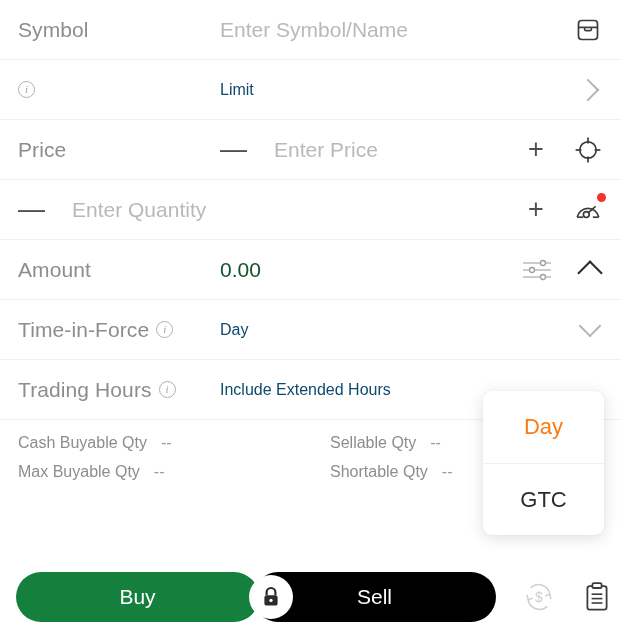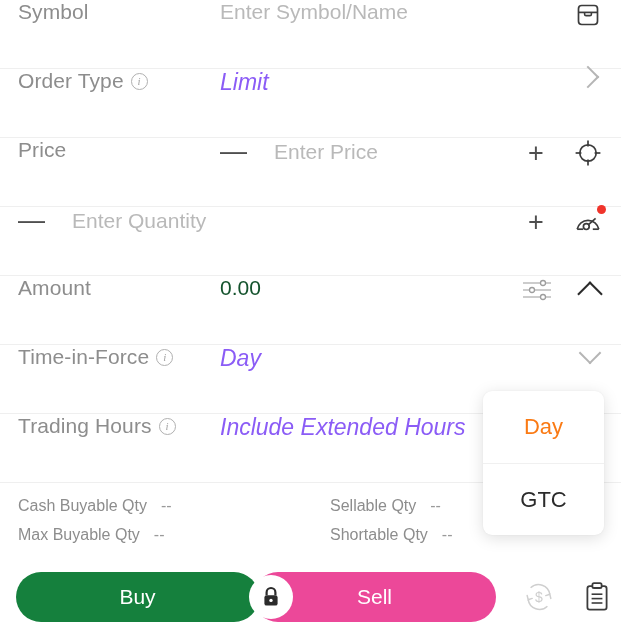--- a/index.html
+++ b/index.html
@@ -12,22 +12,22 @@
   #app {
     position: relative;
     width: 621px; height: 641px;
     background: #ffffff;
   }
 
   
   .row {
     position: relative;
     display: flex;
-    align-items: flex-start;
-    height: 69px;
+    align-items: center;
+    height: 60px;
     padding: 0 18px;
     border-bottom: 1px solid #efefef;
   }
   .row-label {
     display: flex;
     align-items: center;
     gap: 7px;
     width: 202px;
     flex: 0 0 202px;
     font-size: 21px;
@@ -42,24 +42,23 @@
     min-width: 0;
   }
   .row-right {
     display: flex;
     align-items: center;
     gap: 22px;
     flex: 0 0 auto;
   }
 
   .value-strong {
-    font-size: 23px;
-    color: #8b5cf6;
+    font-size: 16px;
+    color: #0c4a6e;
     white-space: nowrap;
-    font-style: italic;
   }
   .value-medium {
     font-size: 21px;
     color: #14532d;
     white-space: nowrap;
   }
   .placeholder {
     font-size: 21px;
     color: #b9b9b9;
     white-space: nowrap;
@@ -171,21 +170,21 @@
     border: none;
     color: #ffffff;
     font-size: 21px;
     font-family: "Liberation Sans", sans-serif;
     display: flex;
     align-items: center;
     justify-content: center;
     cursor: pointer;
   }
   .btn-buy  { width: 243px; background: #15803d; }
-  .btn-sell { width: 243px; background: #ec4899; margin-left: -6px; }
+  .btn-sell { width: 243px; background: #000000; margin-left: -6px; }
   .lock-badge {
     position: absolute;
     left: 233px;
     top: 50%;
     transform: translateY(-50%);
     width: 44px; height: 44px;
     border-radius: 50%;
     background: #ffffff;
     display: flex;
     align-items: center;
@@ -243,21 +242,20 @@
           <rect x="5.5" y="5.5" width="19" height="19" rx="3.2" stroke="#3c3c3c" stroke-width="1.7"></rect>
           <line x1="5.8" y1="12.4" x2="24.2" y2="12.4" stroke="#3c3c3c" stroke-width="1.7"></line>
           <path d="M11.6 12.6 L11.6 14.2 Q11.6 15.6 13.1 15.6 L16.9 15.6 Q18.4 15.6 18.4 14.2 L18.4 12.6" stroke="#3c3c3c" stroke-width="1.6" fill="none"></path>
         </svg>
       </span>
     </div>
   </div>
 
   <div class="row">
     <div class="row-label">
-      <span>Order Type</span>
       <span class="info-icon">i</span>
     </div>
     <div class="row-body">
       <span class="value-strong">Limit</span>
     </div>
     <div class="row-right">
       <span class="icon-btn" style="width:30px;">
         <span class="chev right"></span>
       </span>
     </div>

